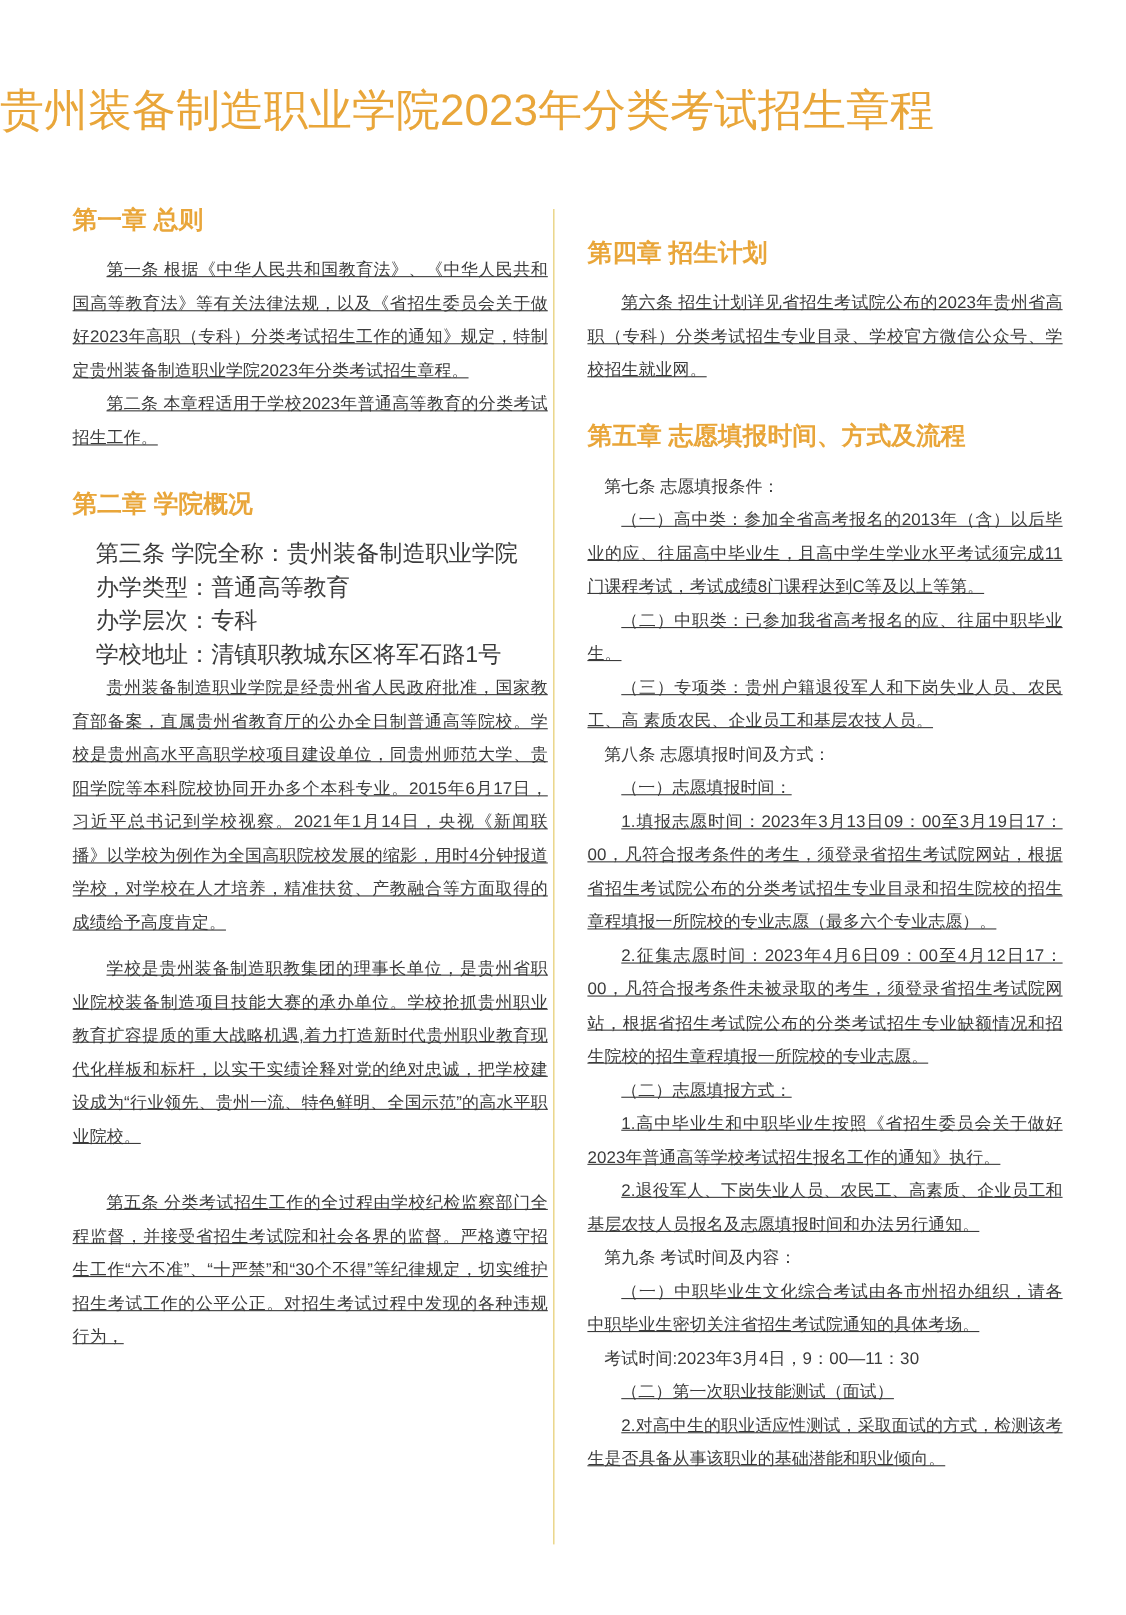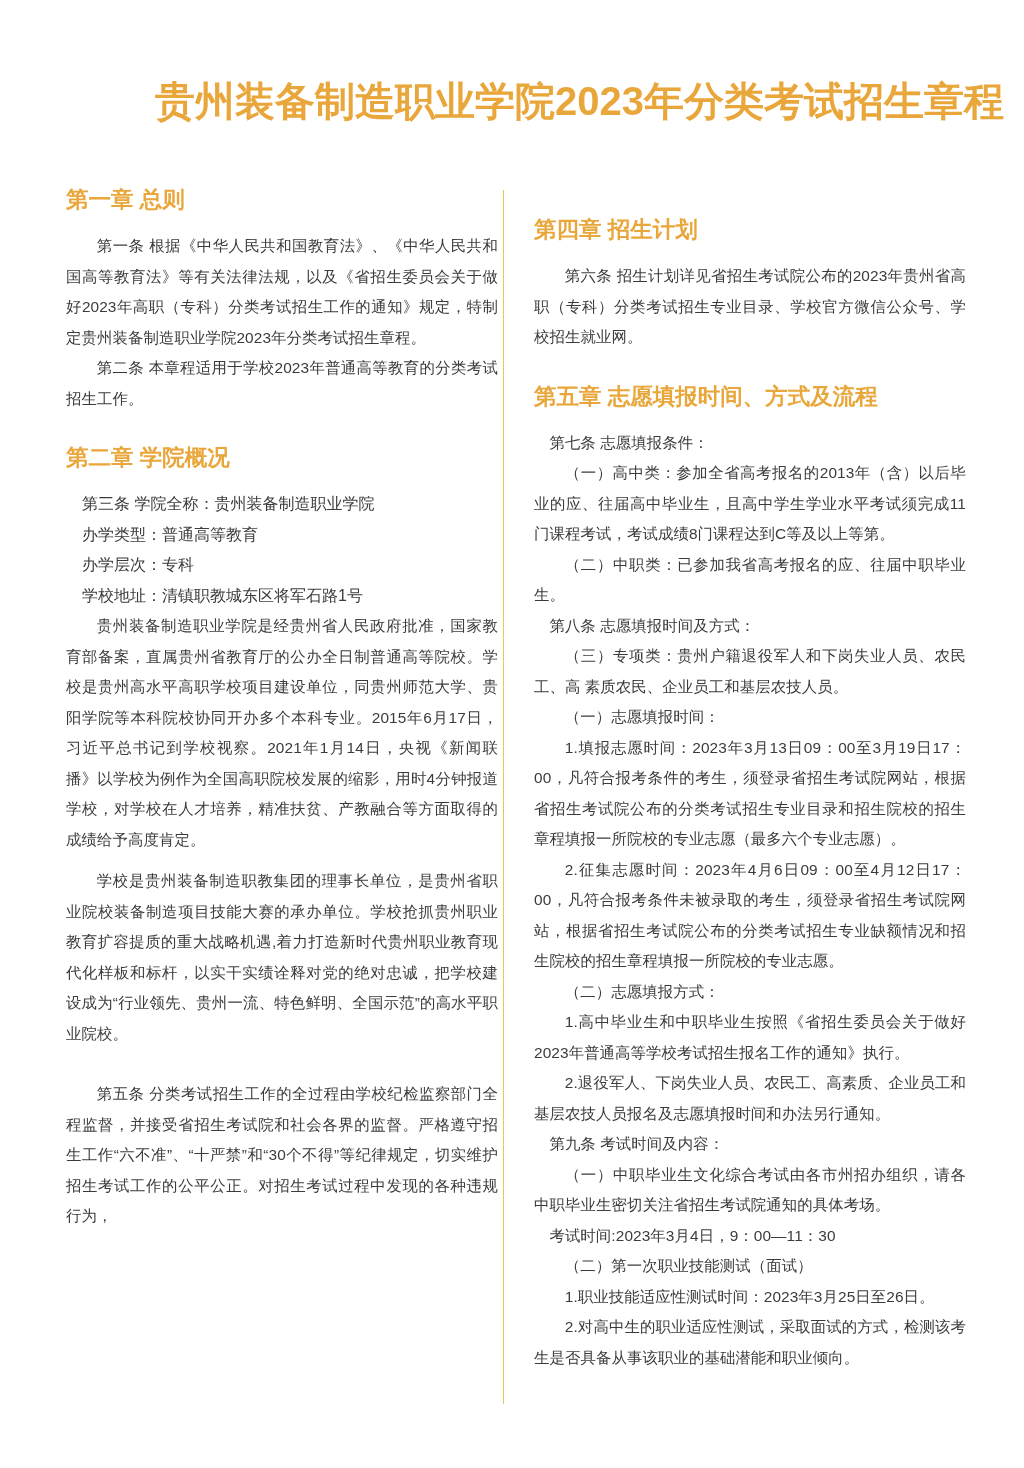--- a/index.html
+++ b/index.html
@@ -15,23 +15,23 @@
     position: relative;
     overflow: hidden;
   }
 
   
   .page-title {
     position: absolute;
     top: 78px;
     left: 0;
     width: 1004px;
-    text-align: right;
+    text-align: left;
     font-size: 40px;
-    font-weight: bold;
+    font-weight: normal;
     letter-spacing: 0px;
     color: #E9A63A;
     line-height: 1.15;
     white-space: nowrap;
   }
 
   
   .columns {
     position: absolute;
     top: 186px;
@@ -69,28 +69,28 @@
   
   p.body {
     margin: 0;
     font-size: 15.4px;
     line-height: 30.5px;
     text-align: justify;
     text-justify: inter-ideograph;
     color: #3b3b3b;
     letter-spacing: 0.1px;
   }
-  p.indent  { text-indent: 2em; }
+  p.indent  { text-indent: 2em; text-decoration: underline; }
   p.indent1 { text-indent: 1em; }
   p.noindent { text-indent: 0; }
 
   .info-list { margin: 0; }
   .info-list p {
     margin: 0;
-    font-size: 16px;
+    font-size: 21px;
     line-height: 30.5px;
     text-indent: 1em;
     color: #3b3b3b;
     white-space: nowrap;
   }
 
   .gap-sm { height: 11px; }
   .gap-lg { height: 30px; }
 </style>
 </head>
@@ -143,29 +143,28 @@
 
     <p class="body indent">第六条  招生计划详见省招生考试院公布的2023年贵州省高职（专科）分类考试招生专业目录、学校官方微信公众号、学校招生就业网。</p>
 
     <div class="gap-lg"></div>
 
     <h2 class="chapter-heading">第五章  志愿填报时间、方式及流程</h2>
 
     <p class="body indent1">第七条 志愿填报条件：</p>
     <p class="body indent">（一）高中类：参加全省高考报名的2013年（含）以后毕业的应、往届高中毕业生，且高中学生学业水平考试须完成11门课程考试，考试成绩8门课程达到C等及以上等第。</p>
     <p class="body indent">（二）中职类：已参加我省高考报名的应、往届中职毕业生。</p>
+    <p class="body indent">（三）专项类：贵州户籍退役军人和下岗失业人员、农民工、高 素质农民、企业员工和基层农技人员。</p>
     <p class="body indent1">第八条 志愿填报时间及方式：</p>
-    <p class="body indent">（三）专项类：贵州户籍退役军人和下岗失业人员、农民工、高 素质农民、企业员工和基层农技人员。</p>
     <p class="body indent">（一）志愿填报时间：</p>
     <p class="body indent">1.填报志愿时间：2023年3月13日09：00至3月19日17：00，凡符合报考条件的考生，须登录省招生考试院网站，根据省招生考试院公布的分类考试招生专业目录和招生院校的招生章程填报一所院校的专业志愿（最多六个专业志愿）。</p>
     <p class="body indent">2.征集志愿时间：2023年4月6日09：00至4月12日17：00，凡符合报考条件未被录取的考生，须登录省招生考试院网站，根据省招生考试院公布的分类考试招生专业缺额情况和招生院校的招生章程填报一所院校的专业志愿。</p>
     <p class="body indent">（二）志愿填报方式：</p>
     <p class="body indent">1.高中毕业生和中职毕业生按照《省招生委员会关于做好2023年普通高等学校考试招生报名工作的通知》执行。</p>
     <p class="body indent">2.退役军人、下岗失业人员、农民工、高素质、企业员工和基层农技人员报名及志愿填报时间和办法另行通知。</p>
     <p class="body indent1">第九条  考试时间及内容：</p>
     <p class="body indent">（一）中职毕业生文化综合考试由各市州招办组织，请各中职毕业生密切关注省招生考试院通知的具体考场。</p>
     <p class="body indent1">考试时间:2023年3月4日，9：00—11：30</p>
     <p class="body indent">（二）第一次职业技能测试（面试）</p>
-    <p class="body indent">1.职业技能适应性测试时间：2023年3月25日至26日。</p>
     <p class="body indent">2.对高中生的职业适应性测试，采取面试的方式，检测该考生是否具备从事该职业的基础潜能和职业倾向。</p>
   </div>
 
 </div>
 
 </body></html>

